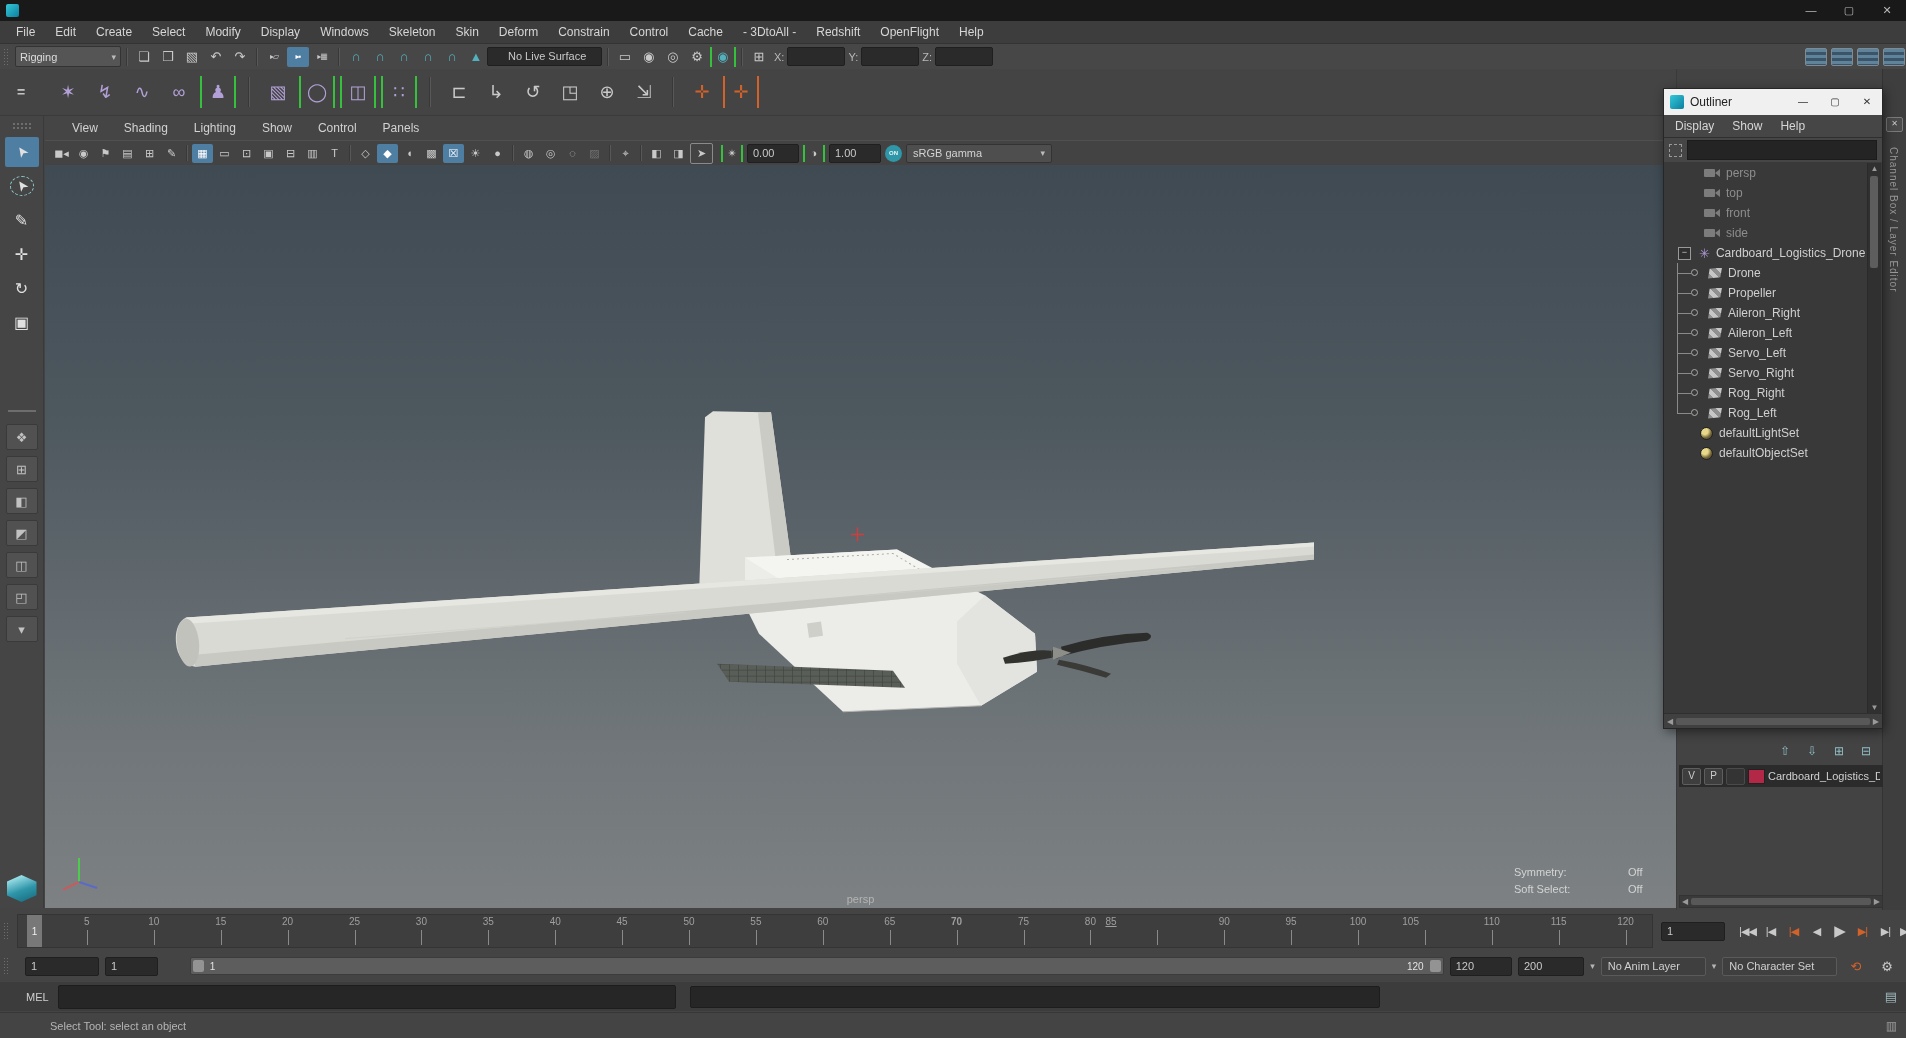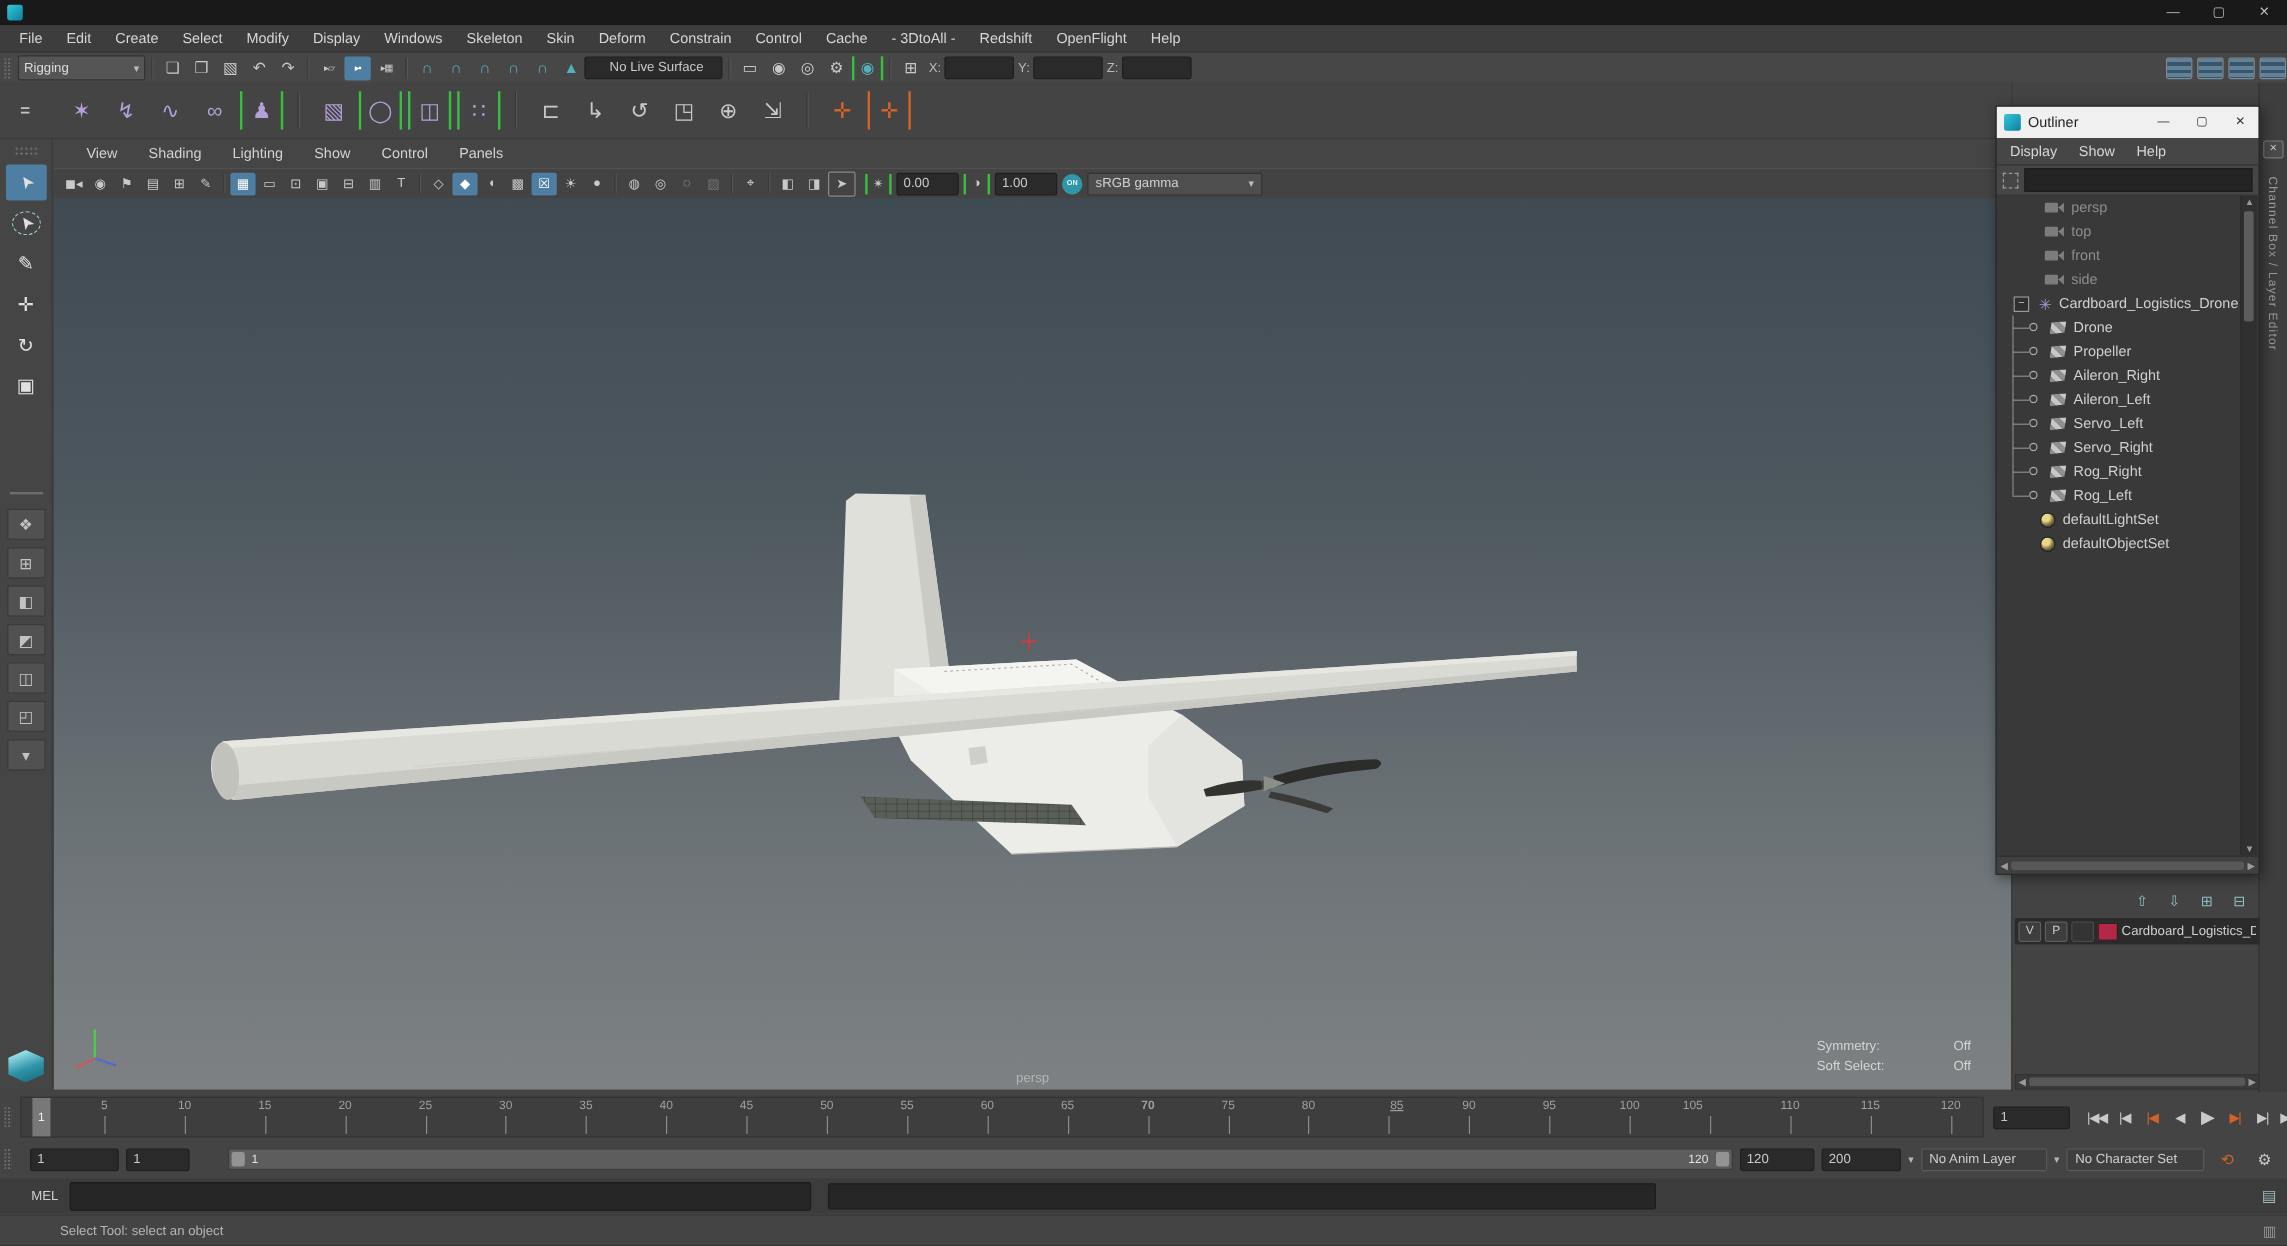--- a/index.html
+++ b/index.html
@@ -751,21 +751,21 @@
         <span class="tick-label" data-name="timeline-tick-label" style="left: 789.8px;">60</span>
         <span class="tick-line" data-name="timeline-tick" style="left: 804.8px;"></span>
         <span class="tick-label" data-name="timeline-tick-label" style="left: 856.7px;">65</span>
         <span class="tick-line" data-name="timeline-tick" style="left: 871.7px;"></span>
         <span class="tick-label" data-name="timeline-tick-label" style="left: 923.6px; font-weight: bold;">70</span>
         <span class="tick-line" data-name="timeline-tick" style="left: 938.6px;"></span>
         <span class="tick-label" data-name="timeline-tick-label" style="left: 990.5px;">75</span>
         <span class="tick-line" data-name="timeline-tick" style="left: 1005.5px;"></span>
         <span class="tick-label" data-name="timeline-tick-label" style="left: 1057.4px;">80</span>
         <span class="tick-line" data-name="timeline-tick" style="left: 1072.4px;"></span>
-        <span class="tick-label" data-name="timeline-tick-label" style="left: 1131px; text-decoration: underline;">85</span>
+        <span class="tick-label" data-name="timeline-tick-label" style="left: 1078px; text-decoration: underline;">85</span>
         <span class="tick-line" data-name="timeline-tick" style="left: 1139.3px;"></span>
         <span class="tick-label" data-name="timeline-tick-label" style="left: 1191.2px;">90</span>
         <span class="tick-line" data-name="timeline-tick" style="left: 1206.2px;"></span>
         <span class="tick-label" data-name="timeline-tick-label" style="left: 1258.1px;">95</span>
         <span class="tick-line" data-name="timeline-tick" style="left: 1273.1px;"></span>
         <span class="tick-label" data-name="timeline-tick-label" style="left: 1325px;">100</span>
         <span class="tick-line" data-name="timeline-tick" style="left: 1340px;"></span>
         <span class="tick-label" data-name="timeline-tick-label" style="left: 1371px; text-align: right;">105</span>
         <span class="tick-line" data-name="timeline-tick" style="left: 1406.9px;"></span>
         <span class="tick-label" data-name="timeline-tick-label" style="left: 1458.8px;">110</span>

